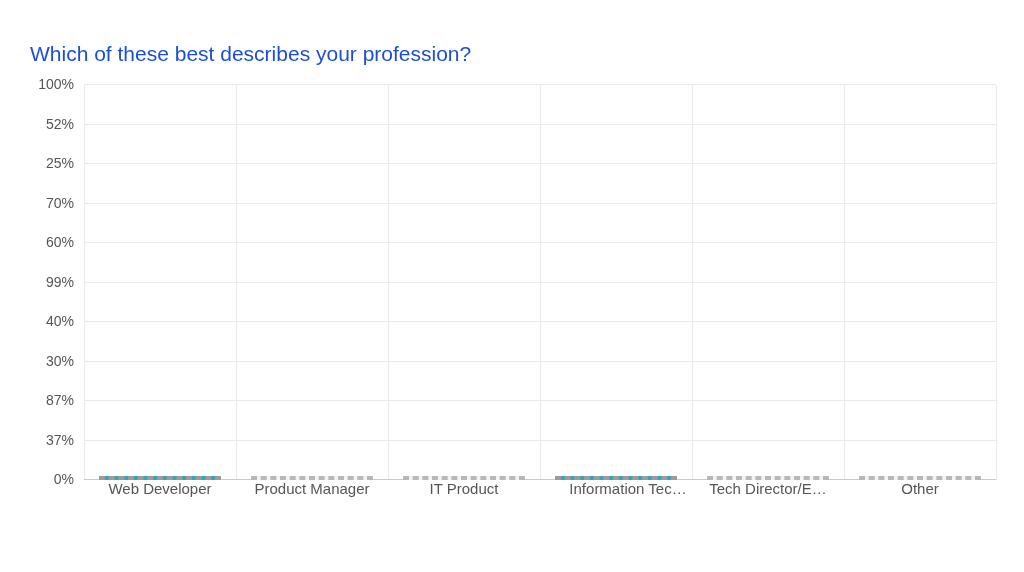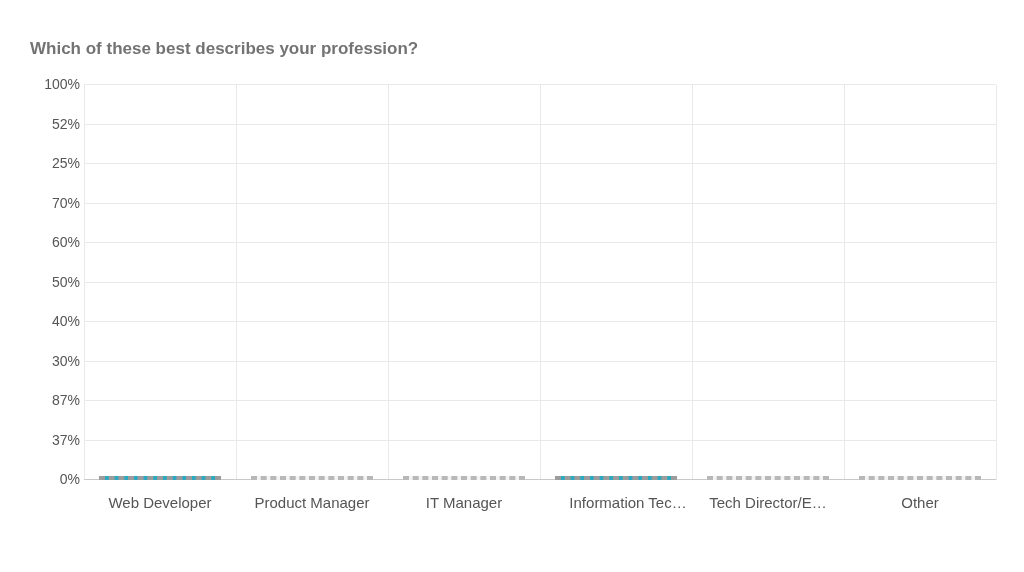--- a/index.html
+++ b/index.html
@@ -9,23 +9,23 @@
     height: 572px;
     background: #ffffff;
     font-family: "Helvetica Neue", Helvetica, Arial, sans-serif;
     color: #2b2b2b;
     overflow: hidden;
   }
   .chart-title {
     position: absolute;
     left: 30px;
     top: 28px;
-    font-size: 17px;
-    font-weight: 700;
-    color: #737373;
+    font-size: 21px;
+    font-weight: 400;
+    color: #1d4ed8;
   }
   .plot {
     position: absolute;
     left: 84px;
     top: 85px;
     width: 912px;
     height: 395px;
   }
   .grid-line {
     position: absolute;
@@ -43,21 +43,21 @@
     position: absolute;
     left: 0;
     bottom: 0;
     width: 100%;
     height: 1px;
     background: #c9c9c9;
   }
   .y-tick {
     position: absolute;
     right: 100%;
-    margin-right: 4px;
+    margin-right: 10px;
     transform: translateY(-50%);
     font-size: 14px;
     color: #555;
     white-space: nowrap;
   }
   .bar-slot {
     position: absolute;
     bottom: 0;
   }
   .bar {
@@ -69,21 +69,20 @@
     background: #2ca8c2;
     border: 2px dashed #9c9c9c;
   }
   .bar.hollow {
     background: #f4f4f4;
     border: 2px dashed #b8b8b8;
   }
   .x-label {
     position: absolute;
     top: 100%;
-    margin-top: 14px;
     text-align: center;
     font-size: 15px;
     color: #555;
     white-space: nowrap;
     overflow: hidden;
     text-overflow: ellipsis;
   }
 </style>
 </head>
 <body>
@@ -101,21 +100,21 @@
   <div class="grid-line" style="bottom:20%">
       <span class="y-tick">87%</span>
     </div>
   <div class="grid-line" style="bottom:30%">
       <span class="y-tick">30%</span>
     </div>
   <div class="grid-line" style="bottom:40%">
       <span class="y-tick">40%</span>
     </div>
   <div class="grid-line" style="bottom:50%">
-      <span class="y-tick">50%</span>
+      <span class="y-tick">99%</span>
     </div>
   <div class="grid-line" style="bottom:60%">
       <span class="y-tick">60%</span>
     </div>
   <div class="grid-line" style="bottom:70%">
       <span class="y-tick">70%</span>
     </div>
   <div class="grid-line" style="bottom:80%">
       <span class="y-tick">25%</span>
     </div>
@@ -141,21 +140,21 @@
     <div class="x-label" style="left:0; width:100%">Web Developer</div>
   </div>
 
   <div class="bar-slot" style="left:16.6667%;  width:16.6667%">
     <div class="bar hollow" style="left:10%; width:80%; height:6%"></div>
     <div class="x-label" style="left:0; width:100%">Product Manager</div>
   </div>
 
   <div class="bar-slot" style="left:33.3333%;  width:16.6667%">
     <div class="bar hollow" style="left:10%; width:80%; height:6%"></div>
-    <div class="x-label" style="left:0; width:100%">IT Manager</div>
+    <div class="x-label" style="left:0; width:100%">IT Product</div>
   </div>
 
   <div class="bar-slot" style="left:50%;       width:16.6667%">
     <div class="bar filled" style="left:10%; width:80%; height:37%"></div>
     <div class="x-label" style="left:12px; width:100%">Information Tec…</div>
   </div>
 
   <div class="bar-slot" style="left:66.6667%;  width:16.6667%">
     <div class="bar hollow" style="left:10%; width:80%; height:3%"></div>
     <div class="x-label" style="left:0; width:100%">Tech Director/E…</div>

